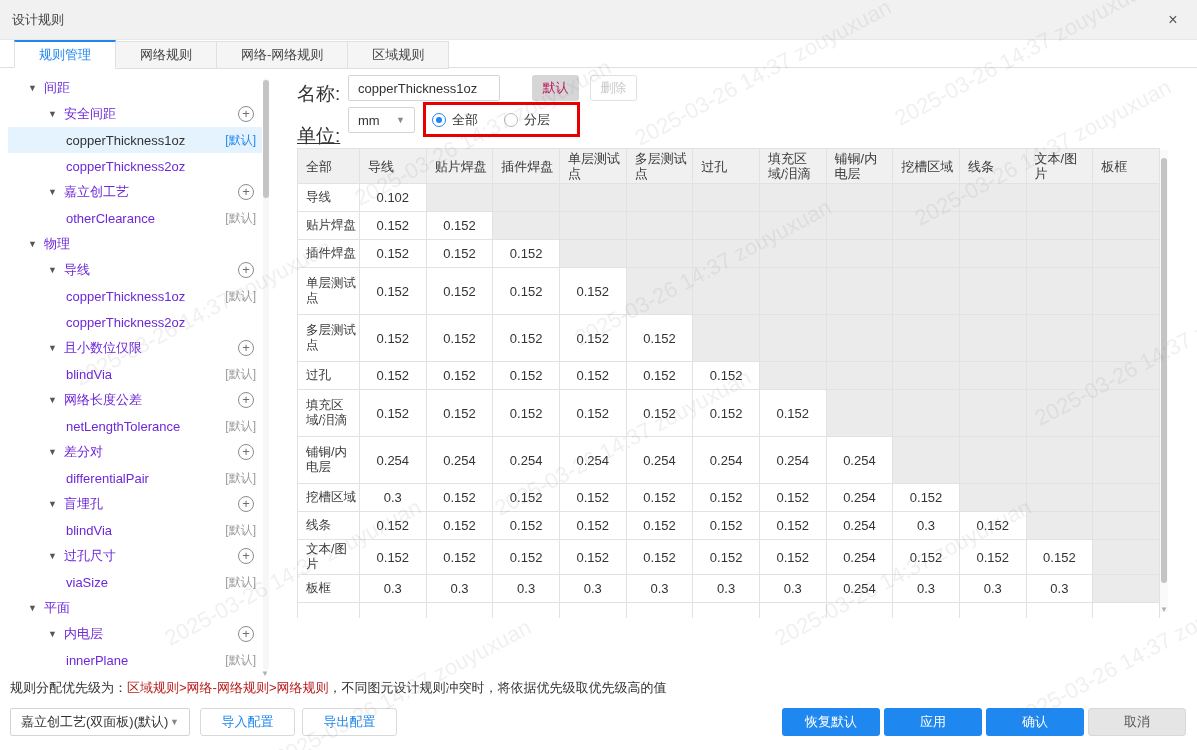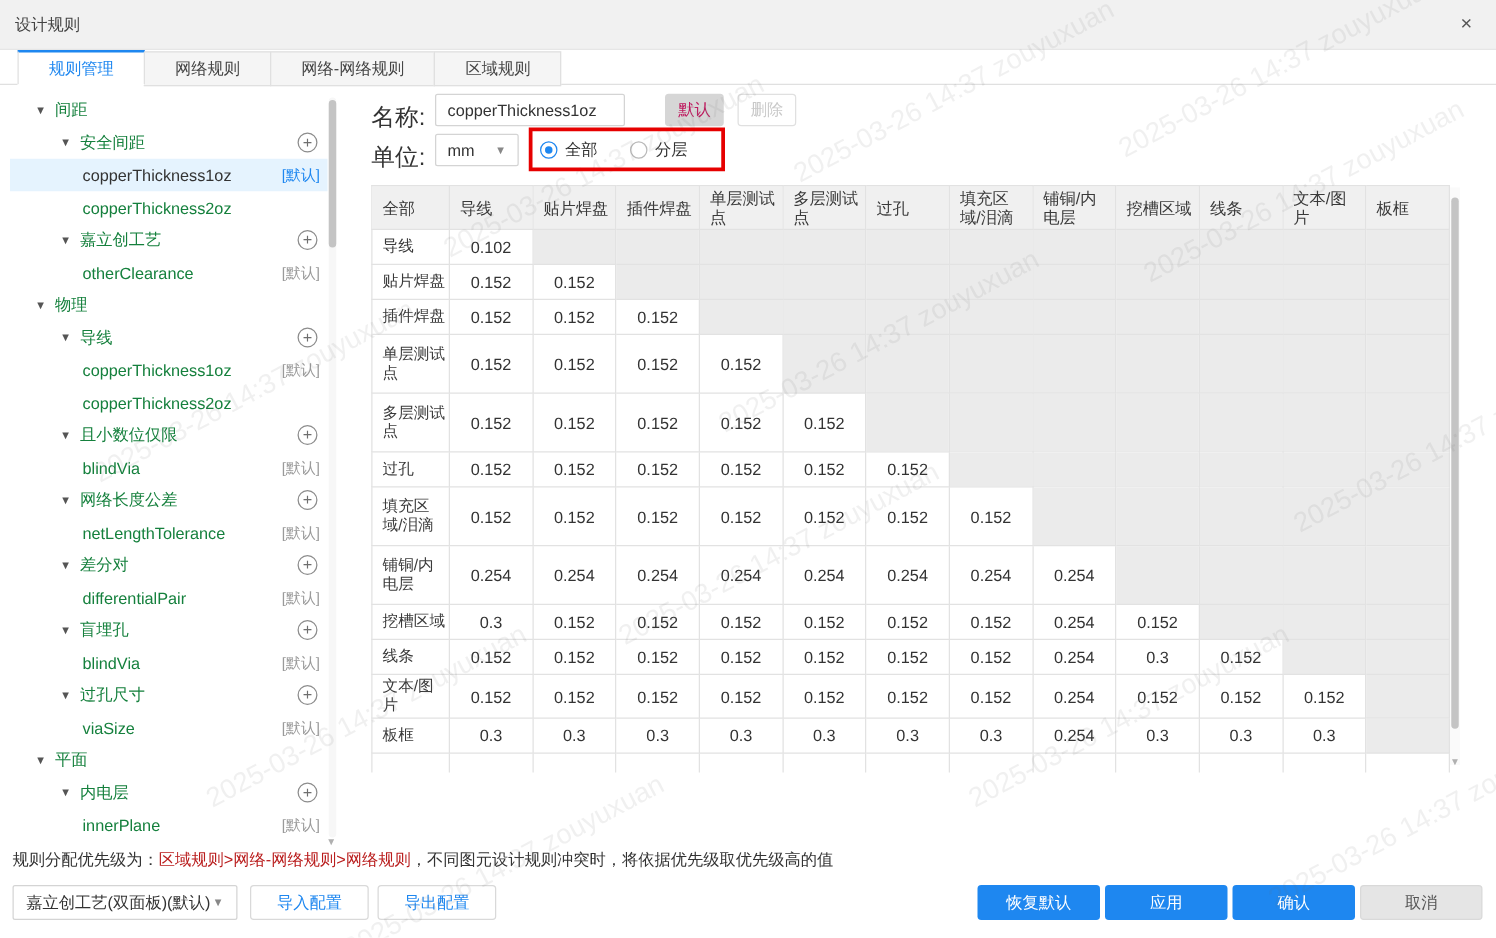--- a/index.html
+++ b/index.html
@@ -22,21 +22,21 @@
     background:#f5f5f5; border:1px solid #e0e0e0; cursor:pointer; }
   .tab:first-child { margin-left:14px; }
   .tab.active { background:#fff; color:#1e87f0; border-top:2px solid #1e87f0; border-bottom:1px solid #fff; z-index:2; }
 
   
   .sidebar { position:absolute; left:0; top:75px; width:280px; height:600px; }
   .tree-row { position:relative; height:26px; display:flex; align-items:center;
     margin-left:8px; width:254px; font-size:13px; cursor:pointer; }
   .tree-row.selected { background:#e5f3fe; }
   .tree-row .tri { font-size:9px; color:#555; margin-right:7px; }
-  .tree-row .lbl { color:#15803d; }
+  .tree-row .lbl { color:#6d28d9; }
   .tree-row.selected .lbl { color:#333; }
   .tree-row .badge { margin-left:auto; margin-right:6px; color:#9a9a9a; font-size:12px; }
   .tree-row.selected .badge { color:#1e87f0; }
   .tree-row .addic { margin-left:auto; margin-right:8px; width:16px; height:16px;
     border:1px solid #8c8c8c; border-radius:50%; color:#6e6e6e; font-size:13px; line-height:14px;
     text-align:center; cursor:pointer; }
   .pad1 { padding-left:20px; } .pad2 { padding-left:40px; } .pad3 { padding-left:58px; }
 
   
   .side-scroll { position:absolute; left:263px; top:78px; width:6px; height:592px; background:#f7f7f7; border-radius:3px; }
@@ -230,21 +230,21 @@
   <div class="side-scroll">
     <div class="thumb"></div>
     <div class="arr">▼</div>
   </div>
 
   <div class="flabel" style="left:297px; top:81px;">名称:</div>
   <input class="name-input" value="copperThickness1oz" style="">
   <button class="btn btn-default-dis">默认</button>
   <button class="btn btn-delete-dis">删除</button>
 
-  <div class="flabel" style="left:297px; top:113px;">单位:</div>
+  <div class="flabel" style="left:297px; top:123px;text-decoration:underline;">单位:</div>
   <div class="unit-select">
     <span>mm</span>
     <span class="chev">▼</span>
   </div>
   <div class="radio-group">
     <span class="radio sel">
       <span class="dot"></span>
       <span>全部</span>
     </span>
     <span class="radio">

